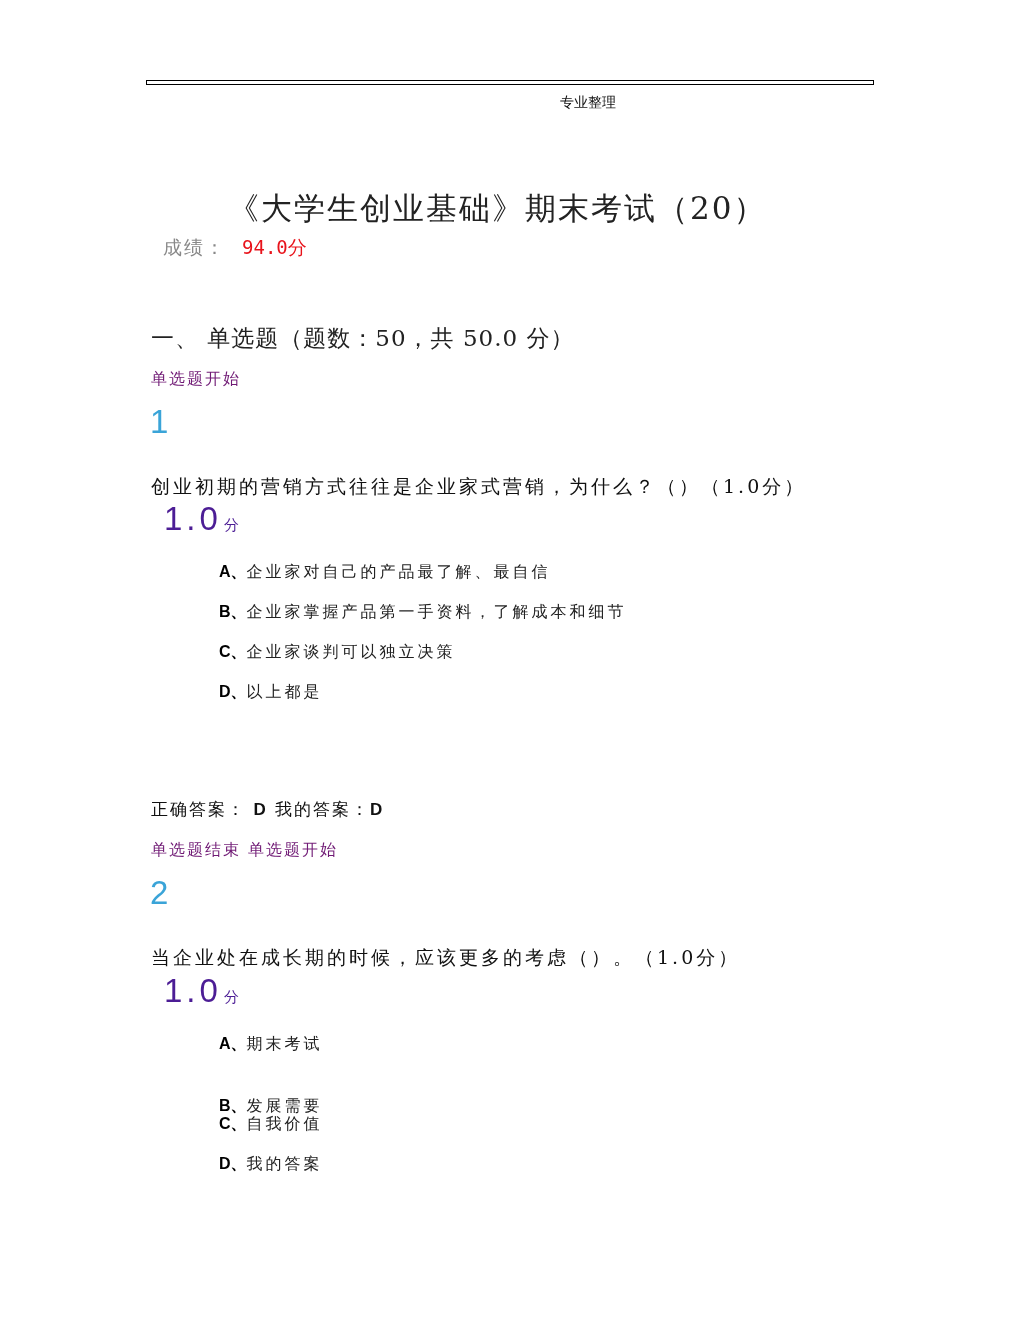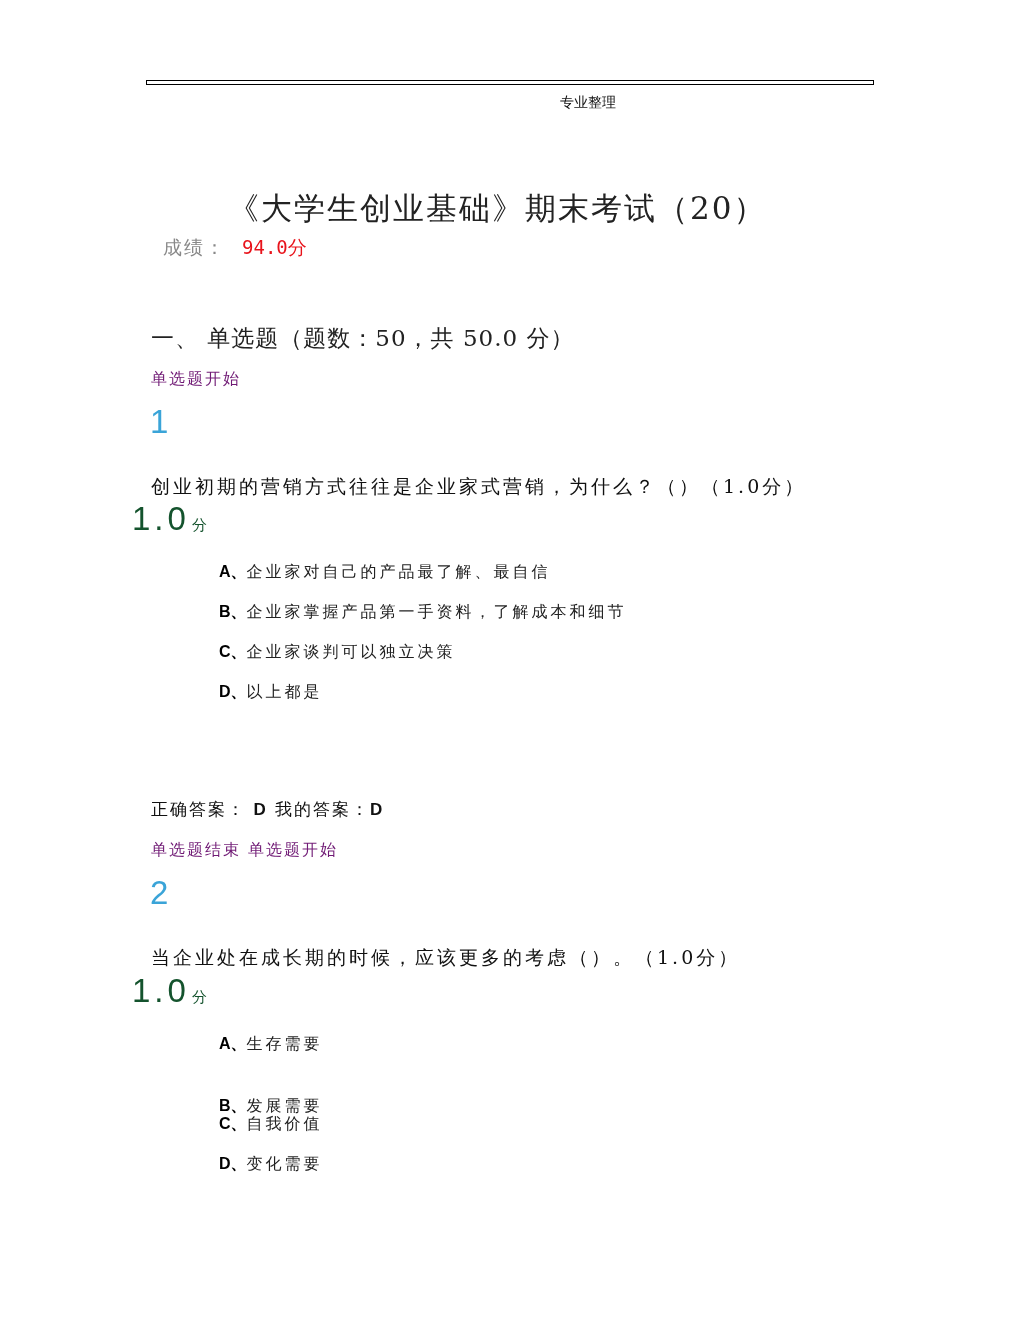--- a/index.html
+++ b/index.html
@@ -9,21 +9,21 @@
   .header-rule { position: absolute; left: 146px; top: 80px; width: 726px; height: 3px;
                  border: 1px solid #000; background: #fff; }
   .header-text { left: 560px; top: 94px; font-size: 14px; font-family: "DejaVu Sans", sans-serif; color: #111; }
   .doc-title { left: 228px; top: 188px; font-size: 31px; letter-spacing: 2px; color: #222; }
   .score-label { left: 163px; top: 235px; font-size: 19px; color: #888; letter-spacing: 2px; text-align: right; }
   .score-value { left: 242px; top: 235px; font-size: 19px; color: #e8131b; font-family: "DejaVu Sans Mono", monospace; }
   .section-title { left: 151px; top: 323px; font-size: 23px; color: #222; letter-spacing: 1px; text-align: right; }
   .marker { left: 151px; font-size: 16px; color: #701a75; letter-spacing: 2px; }
   .qnum { left: 150px; font-size: 33px; color: #3aa4d8; font-family: "Liberation Sans", sans-serif; }
   .qtext { left: 151px; font-size: 19px; color: #111; letter-spacing: 3px; }
-  .qscore { left: 132px; font-size: 33px; color: #14532d; font-family: "Liberation Sans", sans-serif; letter-spacing: 4px; }
+  .qscore { left: 164px; font-size: 33px; color: #4c1d95; font-family: "Liberation Sans", sans-serif; letter-spacing: 4px; }
   .qscore .unit { font-size: 15px; letter-spacing: 0; font-family: "DejaVu Serif", serif; margin-left: 2px; }
   .option { left: 219px; font-size: 16px; color: #222; letter-spacing: 3px; }
   .option .letter { font-family: "Liberation Sans", sans-serif; font-weight: bold; color: #000; letter-spacing: 0; }
   .answer { left: 151px; top: 798px; font-size: 17px; color: #111; letter-spacing: 2px; }
   .answer .v { font-family: "Liberation Sans", sans-serif; font-weight: bold; }
 </style>
 </head>
 <body>
 
 <div class="header-rule"></div>
@@ -49,16 +49,16 @@
   <span>正确答案：</span>
   <span class="v">D</span>
   <span>我的答案：</span><span class="v">D</span>
 </div>
 <div class="abs marker" style="top:840px">单选题结束 单选题开始</div>
 
 <div class="abs qnum" style="top:874px">2</div>
 <div class="abs qtext" style="top:945px">当企业处在成长期的时候，应该更多的考虑（）。（1.0分）</div>
 <div class="abs qscore" style="top:972px"><span>1.0</span><span class="unit">分</span></div>
 
-<div class="abs option" style="top:1034px"><span class="letter">A、</span><span>生存需要</span></div>
+<div class="abs option" style="top:1034px"><span class="letter">A、</span><span>期末考试</span></div>
 <div class="abs option" style="top:1096px"><span class="letter">B、</span><span>发展需要</span></div>
 <div class="abs option" style="top:1114px"><span class="letter">C、</span><span>自我价值</span></div>
-<div class="abs option" style="top:1154px"><span class="letter">D、</span><span>变化需要</span></div>
+<div class="abs option" style="top:1154px"><span class="letter">D、</span><span>我的答案</span></div>
 
 </body></html>

